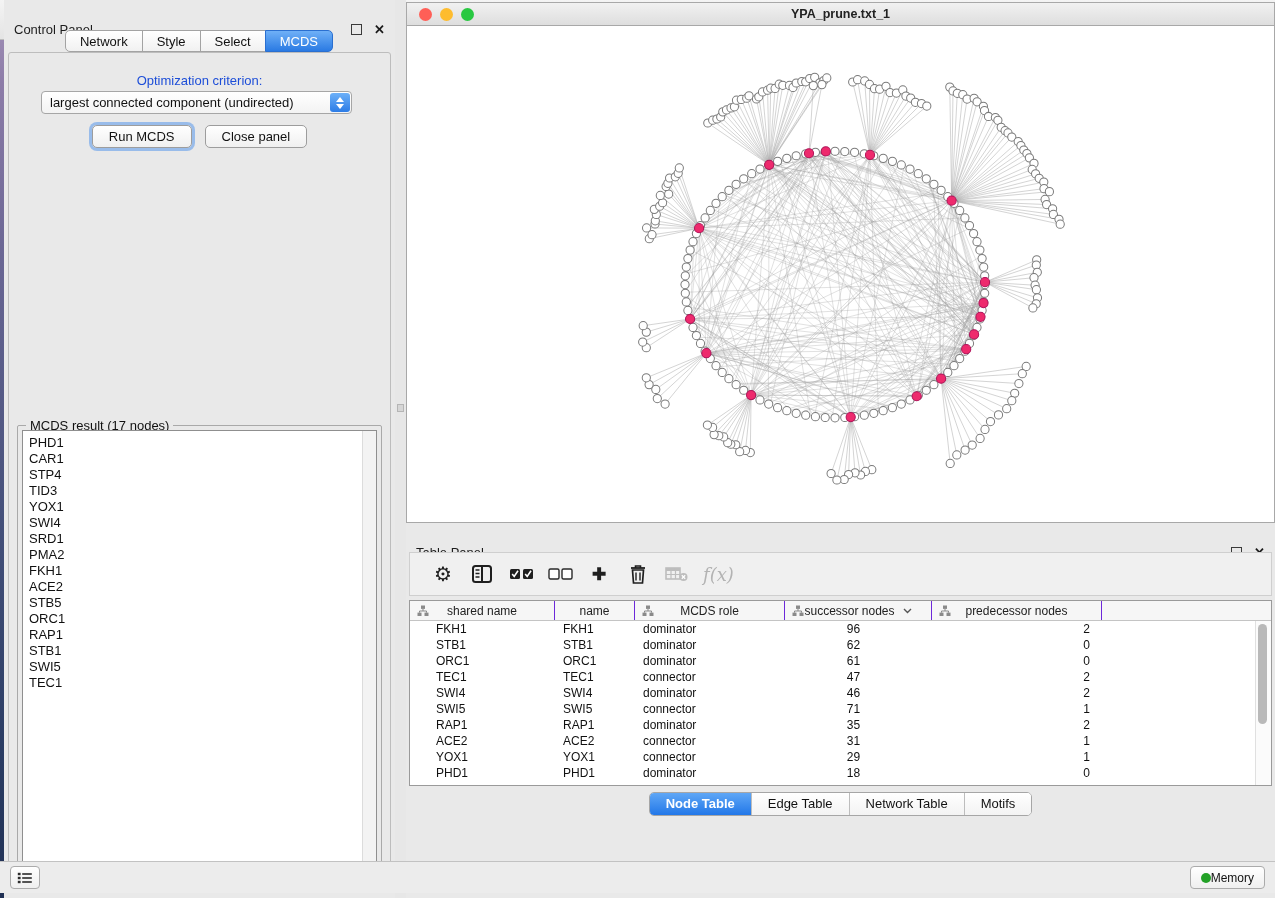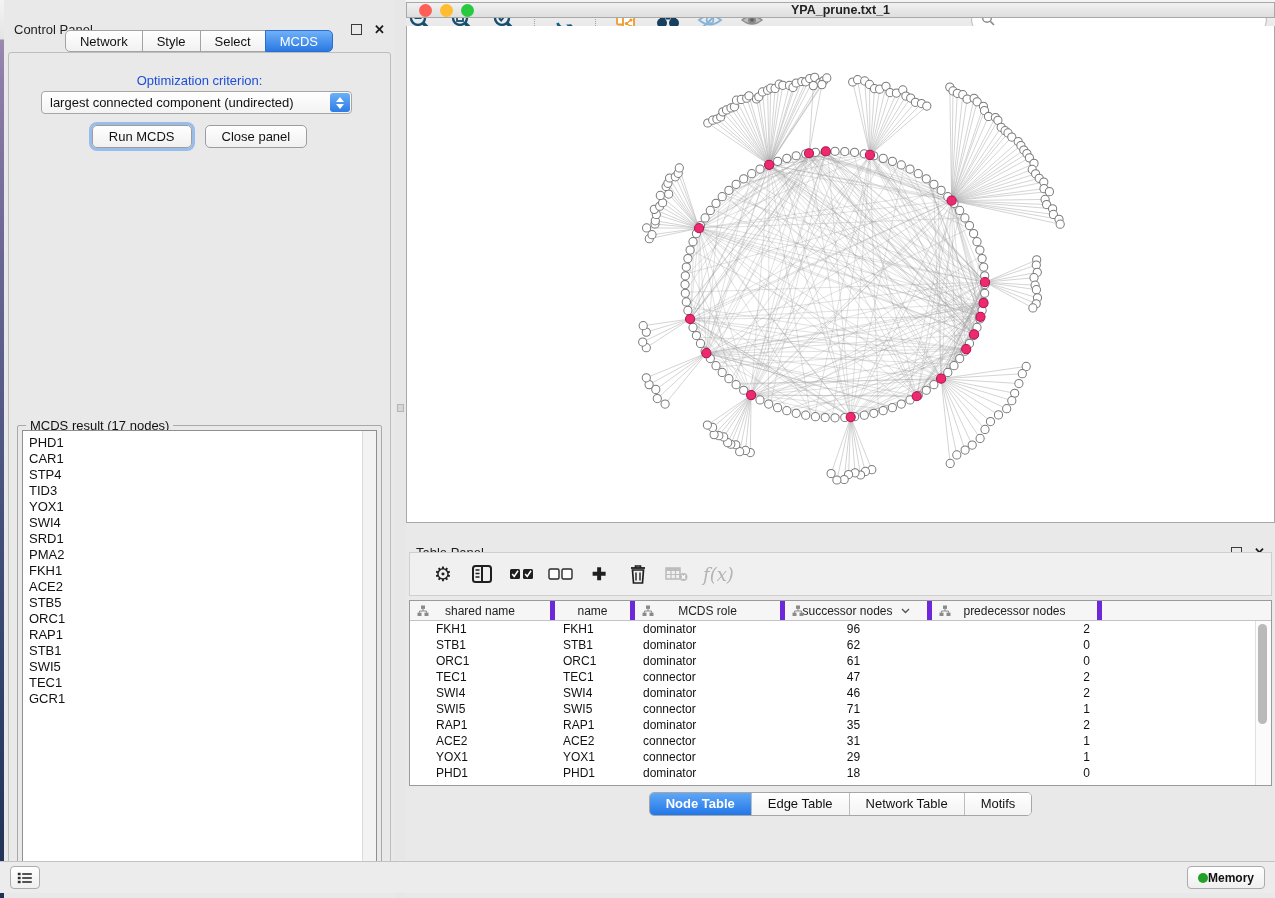--- a/index.html
+++ b/index.html
@@ -47,42 +47,42 @@
   .result-list{position:absolute;inset:4px;border:1px solid #8f8f8f;background:#fff;overflow:hidden;}
   .result-item{font-size:13px;line-height:16px;padding-left:6px;color:#111;}
   .result-list .scrolltrack{position:absolute;top:0;right:0;bottom:0;width:13px;background:#f3f3f3;border-left:1px solid #dcdcdc;}
   .result-items{position:absolute;top:4px;left:0;right:14px;bottom:0;}
   
   #v-splitter{position:absolute;left:395px;width:11px;top:0;bottom:0;background:#e7e7e7;cursor:col-resize;}
   #v-splitter .handle{position:absolute;top:404px;left:2px;width:7px;height:8px;background:#d6d6d6;border:1px solid #b5b5b5;box-sizing:border-box;}
   
   #right-col{position:absolute;left:406px;right:0;top:0;bottom:0;}
   #network-window{position:absolute;top:2px;left:0;right:0;height:521px;}
-  .net-titlebar{height:16px;background:linear-gradient(#f1f1f1,#dedede);border:1px solid #a8a8a8;
+  .net-titlebar{height:24px;background:linear-gradient(#f1f1f1,#dedede);border:1px solid #a8a8a8;
     display:flex;align-items:center;position:relative;box-sizing:border-box;}
   .traffic{display:flex;gap:8px;margin-left:12px;}
   .light{width:13px;height:13px;border-radius:50%;box-sizing:border-box;cursor:pointer;}
   .net-title{position:absolute;left:0;right:0;text-align:center;font-size:12.5px;font-weight:600;color:#222;}
   .net-canvas{position:absolute;top:24px;left:0;right:0;bottom:0;background:#fff;
     border:1px solid #a8a8a8;border-top:none;box-sizing:border-box;}
   .net-canvas svg{width:100%;height:100%;display:block;}
   
   #table-panel{position:absolute;top:523px;left:0;right:0;bottom:0;background:#e9e9e9;}
   .tp-toolbar{position:absolute;top:29px;left:3px;right:3px;height:44px;background:#f0f0f0;
     border:1px solid #cfcfcf;display:flex;align-items:center;padding-left:16px;box-sizing:border-box;}
   .tp-btn{width:34px;height:32px;border:none;background:transparent;display:flex;align-items:center;
     justify-content:center;margin-right:5px;padding:0;cursor:pointer;}
   .tp-btn .glyph{font-size:20px;color:#1f1f1f;line-height:1;}
   .tp-btn .glyph.plus{font-size:17px;font-weight:bold;}
   .tp-btn.disabled{cursor:default;}
   .fx-label{font-size:18px;font-style:italic;font-family:"DejaVu Serif",serif;color:#b3b3b3;margin-left:4px;}
   .table-wrap{position:absolute;top:77px;left:3px;right:3px;height:186px;background:#fff;border:1px solid #9a9a9a;box-sizing:border-box;}
   .thead{display:flex;height:20px;background:#f6f6f6;border-bottom:1px solid #c4c4c4;box-sizing:border-box;}
   .th{display:flex;align-items:center;justify-content:center;position:relative;font-size:12px;color:#222;
-    border-right:5px solid #6d28d9;box-sizing:border-box;cursor:pointer;}
+    border-right:1px solid #6d28d9;box-sizing:border-box;cursor:pointer;}
   .th .hier{position:absolute;left:7px;top:4px;}
   .th .sort-arrow{margin-left:8px;display:inline-flex;}
   .tbody{position:absolute;top:20px;left:0;right:15px;bottom:0;overflow:hidden;}
   .tr{display:flex;height:16px;align-items:center;cursor:default;}
   .td{font-size:12px;color:#111;box-sizing:border-box;white-space:nowrap;overflow:hidden;}
   .c0{width:145px;padding-left:26px;}
   .c1{width:80px;padding-left:8px;}
   .c2{width:150px;padding-left:8px;}
   .c3{width:147px;text-align:center;padding-right:10px;}
   .c4{width:170px;text-align:right;padding-right:12px;}
@@ -94,21 +94,21 @@
   .bt-group{display:inline-flex;border:1px solid #a6a6a6;border-radius:5px;overflow:hidden;background:#fff;}
   .bt-tab{height:22px;line-height:22px;padding:0 16px;font-size:13px;color:#111;background:linear-gradient(#ffffff,#f3f3f3);
     border-left:1px solid #bdbdbd;cursor:pointer;}
   .bt-tab:first-child{border-left:none;}
   .bt-tab.active{background:linear-gradient(#5fa7f6,#2277e8);color:#fff;font-weight:bold;}
   
   #statusbar{position:absolute;left:0;right:0;bottom:5px;height:31px;background:#ececec;border-top:1px solid #c2c2c2;}
   .sb-left-btn{position:absolute;left:10px;top:4px;width:30px;height:23px;background:linear-gradient(#fff,#efefef);
     border:1px solid #ababab;border-radius:4px;display:flex;align-items:center;justify-content:center;cursor:pointer;}
   .memory-btn{position:absolute;right:10px;top:4px;height:23px;background:linear-gradient(#fff,#efefef);
-    border:1px solid #ababab;border-radius:4px;display:flex;align-items:center;padding:0 10px;gap:0;font-size:12px;color:#111;cursor:pointer;font-weight:bold;}
+    border:1px solid #ababab;border-radius:4px;display:flex;align-items:center;padding:0 10px;gap:0;font-size:12px;color:#111;cursor:pointer;}
   .mem-dot{width:10px;height:10px;border-radius:50%;}
 </style>
 </head>
 <body>
 
 <div id="desktop">
 <div id="app">
 
   <div id="toolbar">
     <button class="tbtn">
@@ -288,21 +288,20 @@
                 <div class="result-item">SRD1</div>
                 <div class="result-item">PMA2</div>
                 <div class="result-item">FKH1</div>
                 <div class="result-item">ACE2</div>
                 <div class="result-item">STB5</div>
                 <div class="result-item">ORC1</div>
                 <div class="result-item">RAP1</div>
                 <div class="result-item">STB1</div>
                 <div class="result-item">SWI5</div>
                 <div class="result-item">TEC1</div>
-                <div class="result-item">GCR1</div>
               </div>
           <div class="scrolltrack"></div>
         </div>
       </div>
     </div>
   </div>
 
   <div id="v-splitter">
         <div class="handle"></div>
       </div>

